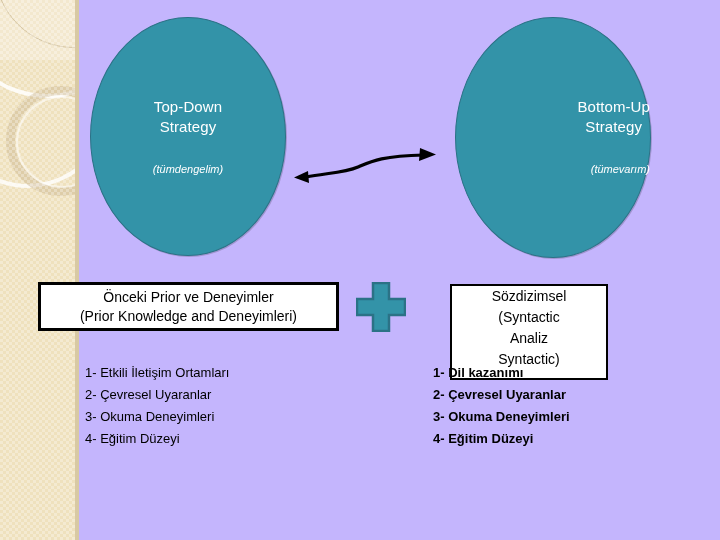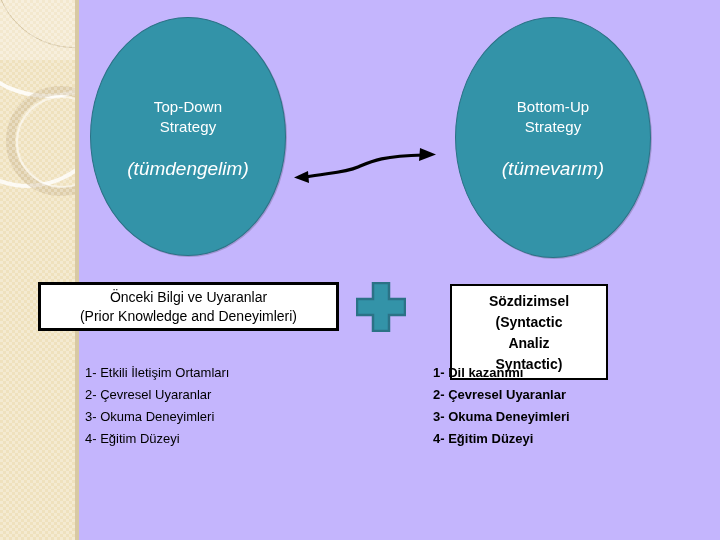--- a/index.html
+++ b/index.html
@@ -120,32 +120,32 @@
     border: 1px solid #2b7286;
     box-sizing: border-box;
     display: flex;
     flex-direction: column;
     align-items: center;
     justify-content: flex-start;
     color: #ffffff;
     box-shadow: 1px 1px 0 rgba(0,0,0,.18);
   }
   #ellipse-top-down { left: 90px; top: 17px; width: 196px; height: 239px; }
-  #ellipse-bottom-up { left: 455px; top: 17px; width: 196px; height: 241px; }
+  #ellipse-bottom-up { left: 455px; top: 17px; width: 196px; height: 241px; align-items: flex-end; }
 
   .ellipse-title {
     font-size: 15px;
     line-height: 20px;
     text-align: center;
     font-weight: 400;
     margin-top: 79px;
     letter-spacing: .1px;
   }
   .ellipse-sub {
-    font-size: 19px;
+    font-size: 11px;
     line-height: 20px;
     text-align: center;
     font-style: italic;
     margin-top: 22px;
   }
 
   
   .arrow-svg {
     position: absolute;
     left: 292px;
@@ -178,22 +178,20 @@
     text-align: center;
     white-space: nowrap;
   }
   #box-syntactic {
     left: 450px;
     top: 284px;
     width: 158px;
     height: 96px;
     border-width: 2px;
     text-align: center;
-    padding-top: 5px;
-    font-weight: bold;
   }
   #box-syntactic .line {
     font-size: 14px;
     line-height: 21px;
     text-align: center;
     white-space: nowrap;
   }
 
   
   .cross {
@@ -247,21 +245,21 @@
     <div class="ellipse-sub">(tümevarım)</div>
   </div>
 
   <svg class="arrow-svg" viewBox="0 0 156 52">
     <path d="M14,34 C34,30 52,30 66,24 C80,18 90,13 132,12" fill="none" stroke="#000000" stroke-width="3.2" stroke-linecap="round"></path>
     <polygon points="16,28 2,34.5 17,40" fill="#000000"></polygon>
     <polygon points="128,5 144,11.5 127,18" fill="#000000"></polygon>
   </svg>
 
   <div class="rect-box" id="box-prior-knowledge">
-    <div class="line">Önceki Bilgi ve Uyaranlar</div>
+    <div class="line">Önceki Prior ve Deneyimler</div>
     <div class="line">(Prior Knowledge and Deneyimleri)</div>
   </div>
 
   <svg class="cross" viewBox="0 0 50 50">
     <polygon points="17,1 33,1 33,17 49,17 49,33 33,33 33,49 17,49 17,33 1,33 1,17 17,17" fill="#3393a8" stroke="#2b7286" stroke-width="2.5" stroke-linejoin="miter"></polygon>
   </svg>
 
   <div class="rect-box" id="box-syntactic">
     <div class="line">Sözdizimsel</div>
     <div class="line">(Syntactic</div>

